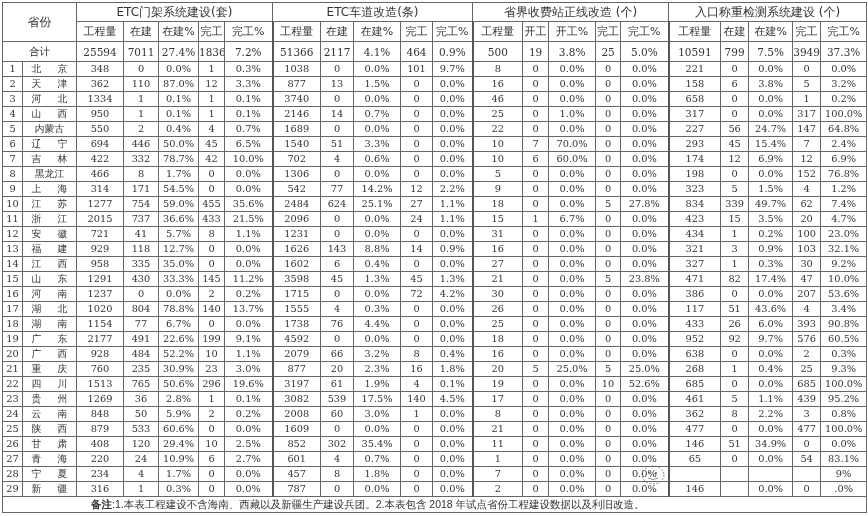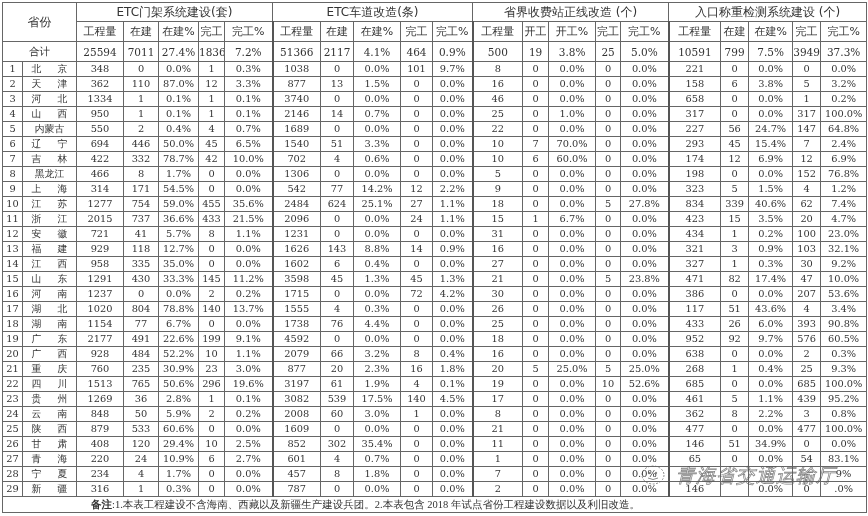--- a/index.html
+++ b/index.html
@@ -10,21 +10,21 @@
   td, th { border: 1px solid #666; padding: 0; text-align: center; white-space: nowrap;
            overflow: hidden; font-weight: normal; }
   thead th { font-family: "DejaVu Sans", "Liberation Sans", sans-serif; color: #333; }
   thead tr.g th { height: 18px; font-size: 12px; }
   thead tr.s th { height: 19px; font-size: 11px; margin-top: 7px; }
   tr.total td { height: 19px; font-size: 10.5px; }
   tbody tr.row td { height: 14px; font-size: 9.8px; line-height: 14px; }
   td.idx { font-size: 9.5px; }
   td.prov { font-family: "DejaVu Sans", "Liberation Sans", sans-serif; letter-spacing: 0; font-size: 10.5px; }
   td.prov span.c { display: inline-block; width: 20px; text-align: center; }
-  td.note { text-align: left; padding-left: 88px; font-family: Liberation Serif, serif;
+  td.note { text-align: left; padding-left: 88px; font-family: Liberation Sans, sans-serif;
             font-size: 10.5px; height: 15px; color: #333; }
   td.note b { font-weight: bold; }
   .thick-l { border-left: 2px solid #555; }
   .watermark { position: absolute; left: 640px; top: 462px; width: 220px; height: 28px;
                display: flex; align-items: center; gap: 6px; pointer-events: none; opacity: 0.75; }
   .wm-icon { width: 30px; height: 24px; }
   .wm-text { font-family: "DejaVu Sans", "Liberation Sans", sans-serif; font-size: 19px; color: transparent;
              -webkit-text-stroke: 0.7px #555; letter-spacing: 1px; font-style: italic; }
 </style>
 </head>
@@ -340,21 +340,21 @@
           <td>25.1%</td>
           <td>27</td>
           <td>1.1%</td>
           <td class="thick-l">18</td>
           <td>0</td>
           <td>0.0%</td>
           <td>5</td>
           <td>27.8%</td>
           <td class="thick-l">834</td>
           <td>339</td>
-          <td>40.6%</td>
+          <td>49.7%</td>
           <td>62</td>
           <td>7.4%</td>
         </tr>
         <tr class="row">
           <td class="idx">11</td>
           <td class="prov"><span class="c">浙</span><span style="display: inline-block; width: 6px;"></span><span class="c">江</span></td>
           <td>2015</td>
           <td>737</td>
           <td>36.6%</td>
           <td>433</td>
@@ -816,14 +816,13 @@
   </table>
 </div>
 
 <div class="watermark">
   <svg class="wm-icon" viewBox="0 0 30 24">
     <ellipse cx="13" cy="11" rx="11" ry="9" fill="none" stroke="#666" stroke-width="1" stroke-dasharray="2 1.5"></ellipse>
     <circle cx="9" cy="9" r="1.2" fill="#666"></circle>
       <circle cx="16" cy="9" r="1.2" fill="#666"></circle>
     <path d="M8 14 Q13 17 18 14" fill="none" stroke="#666" stroke-width="1"></path>
   </svg>
-  <span class="wm-text">青海省交通运输厅</span>
 </div>
 
 </body></html>

